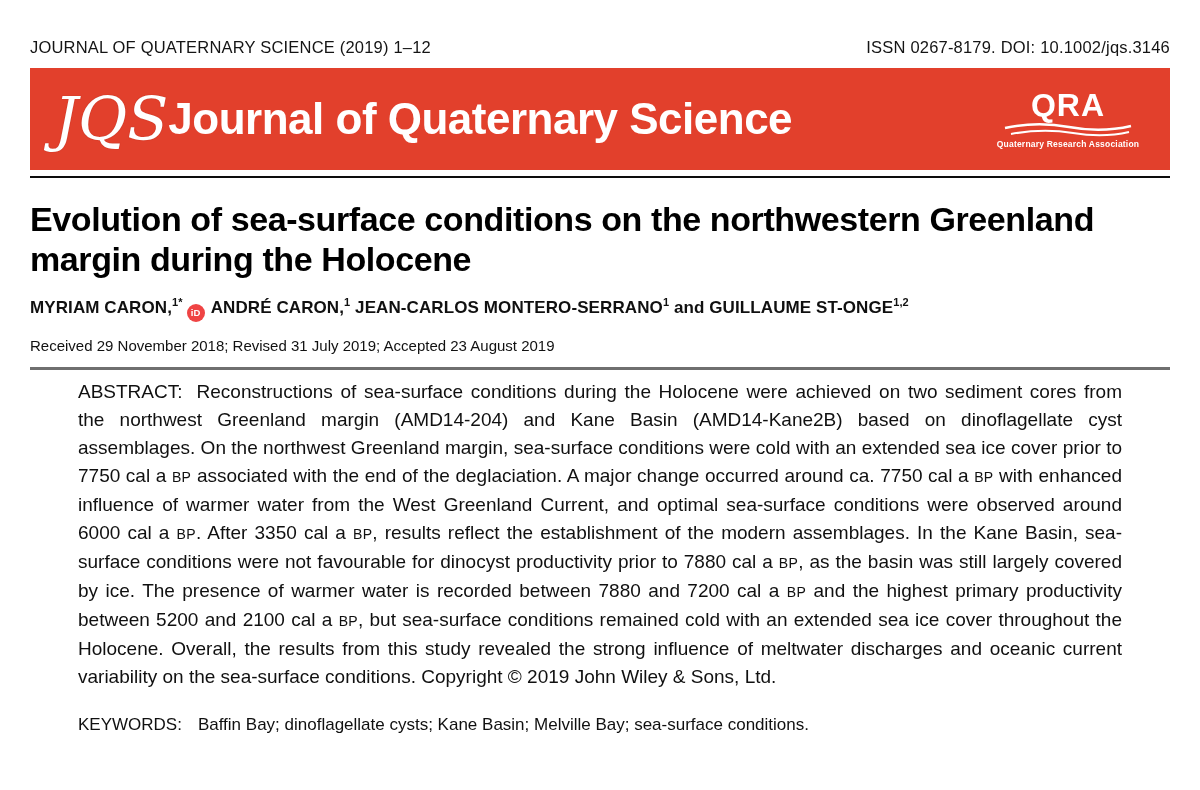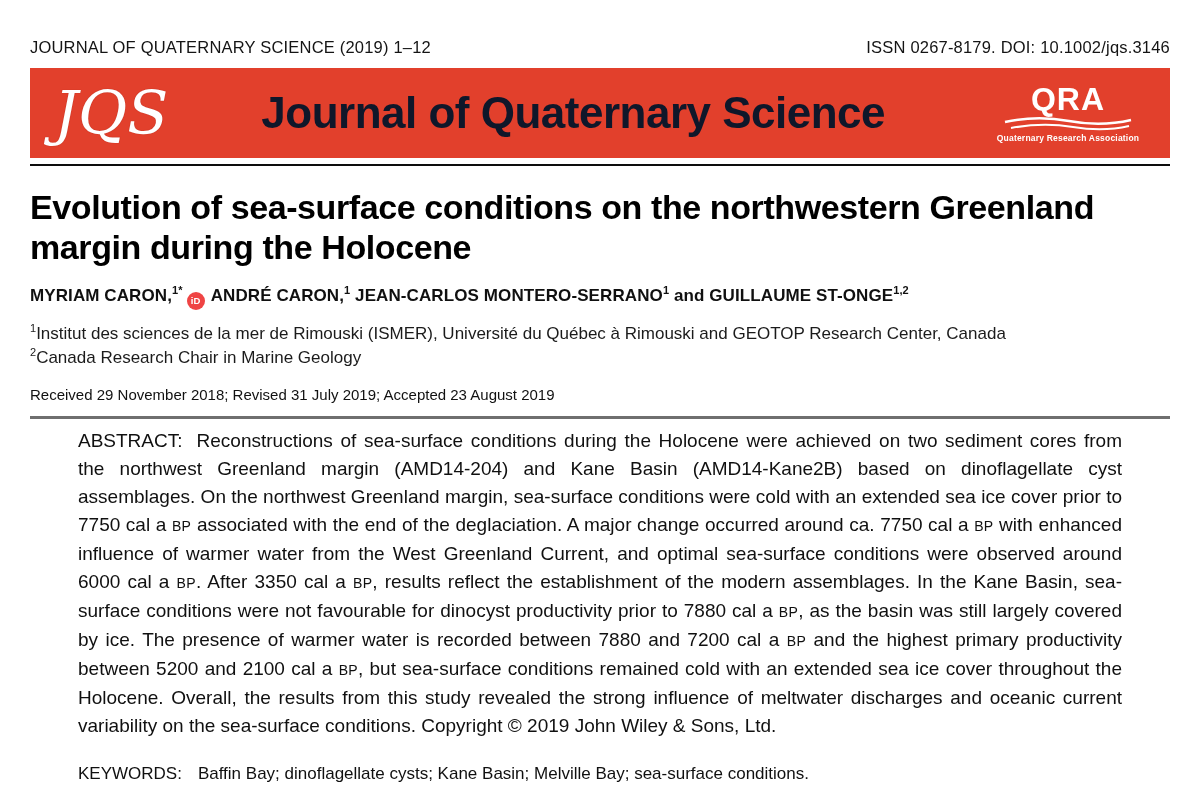--- a/index.html
+++ b/index.html
@@ -12,30 +12,30 @@
   .inner { padding:0 30px; }
 
   
   .runhead {
     display:flex; justify-content:space-between; align-items:flex-start;
     padding-top:38px; font-size:16.5px; letter-spacing:0.2px; color:#141414;
   }
 
   
   .banner {
-    margin-top:11px; height:90px; background:#e2402c;
+    margin-top:11px; height:102px; background:#e2402c;
     display:flex; align-items:center; position:relative;
   }
   .jqs-logo {
     font-family:"DejaVu Serif", serif; font-style:italic; font-weight:normal;
     font-size:60px; color:#ffffff; margin-left:24px; line-height:1;
     text-shadow:0 0 1px rgba(140,20,10,.6);
   }
   .banner-title {
-    flex:1; text-align:center; color:#0f172a; font-weight:bold;
+    flex:1; color:#ffffff; font-weight:bold;
     font-size:44px; letter-spacing:-0.5px; line-height:1;
     padding-right:10px;
   }
   .qra-block {
     width:160px; margin-right:22px; text-align:center; color:#fff; line-height:1;
   }
   .qra-letters {
     font-size:32px; font-weight:bold; letter-spacing:1px; color:#ffffff;
     font-family:"Liberation Sans", sans-serif;
   }
@@ -109,24 +109,20 @@
     <div class="black-rule"></div>
   </div>
 
   <h1 class="art-title">Evolution of sea-surface conditions on the northwestern Greenland margin during the Holocene</h1>
 
   <div class="authors">
     <span>MYRIAM CARON,</span><sup>1*</sup><span class="orcid">iD</span><span>ANDRÉ CARON,</span><sup>1</sup>
     <span>JEAN-CARLOS MONTERO-SERRANO</span><sup>1</sup><span> and </span><span>GUILLAUME ST-ONGE</span><sup>1,2</sup>
   </div>
 
-  <div class="affil">
-    <div><sup>1</sup><span>Institut des sciences de la mer de Rimouski (ISMER), Université du Québec à Rimouski and GEOTOP Research Center, Canada</span></div>
-    <div><sup>2</sup><span>Canada Research Chair in Marine Geology</span></div>
-  </div>
 
   <div class="dates">Received 29 November 2018; Revised 31 July 2019; Accepted 23 August 2019</div>
 
   <div class="gray-rule"></div>
 
   <p class="abstract"><span class="label">ABSTRACT:</span><span>Reconstructions of sea-surface conditions during the Holocene were achieved on two sediment cores from the northwest Greenland margin (AMD14-204) and Kane Basin (AMD14-Kane2B) based on dinoflagellate cyst assemblages. On the northwest Greenland margin, sea-surface conditions were cold with an extended sea ice cover prior to 7750 cal a <span class="sc">BP</span> associated with the end of the deglaciation. A major change occurred around ca. 7750 cal a <span class="sc">BP</span> with enhanced influence of warmer water from the West Greenland Current, and optimal sea-surface conditions were observed around 6000 cal a <span class="sc">BP</span>. After 3350 cal a <span class="sc">BP</span>, results reflect the establishment of the modern assemblages. In the Kane Basin, sea-surface conditions were not favourable for dinocyst productivity prior to 7880 cal a <span class="sc">BP</span>, as the basin was still largely covered by ice. The presence of warmer water is recorded between 7880 and 7200 cal a <span class="sc">BP</span> and the highest primary productivity between 5200 and 2100 cal a <span class="sc">BP</span>, but sea-surface conditions remained cold with an extended sea ice cover throughout the Holocene. Overall, the results from this study revealed the strong influence of meltwater discharges and oceanic current variability on the sea-surface conditions. Copyright © 2019 John Wiley &amp; Sons, Ltd.</span></p>
 
   <p class="keywords"><span class="label">KEYWORDS:</span><span>Baffin Bay; dinoflagellate cysts; Kane Basin; Melville Bay; sea-surface conditions.</span></p>
 
 </div>

